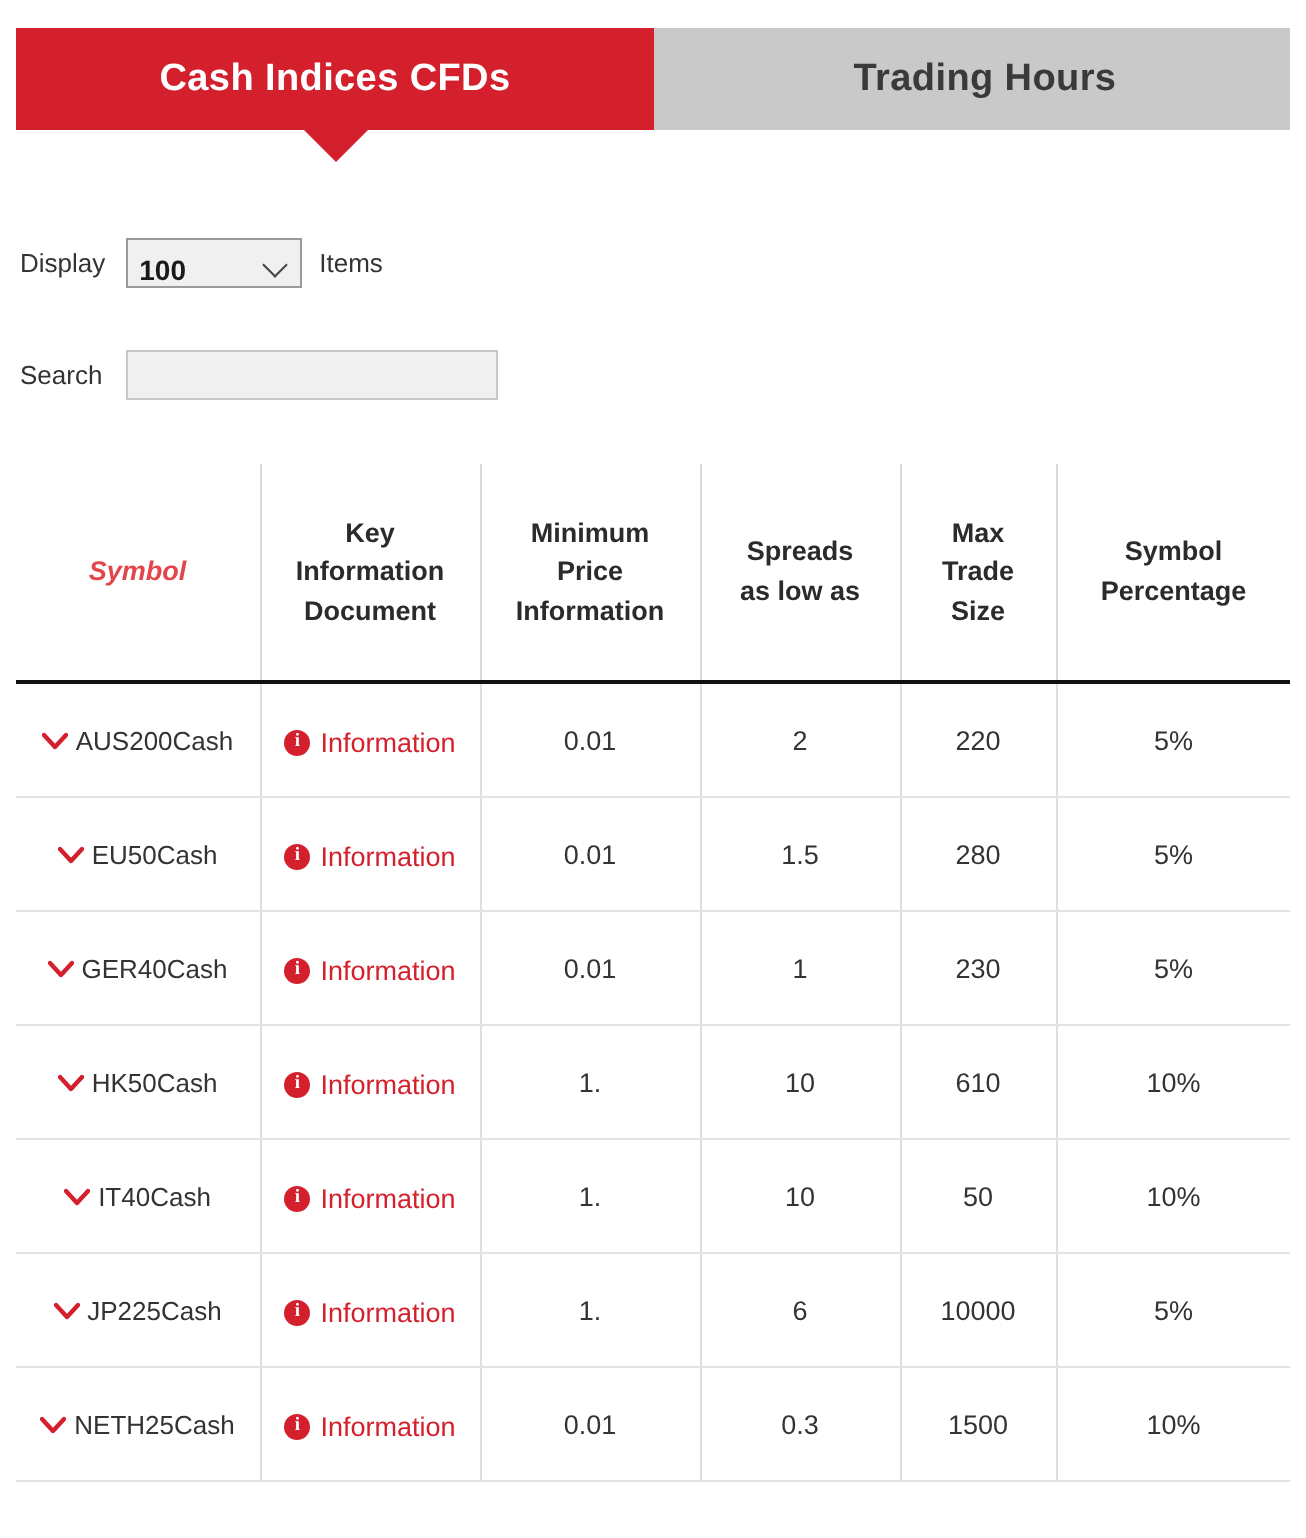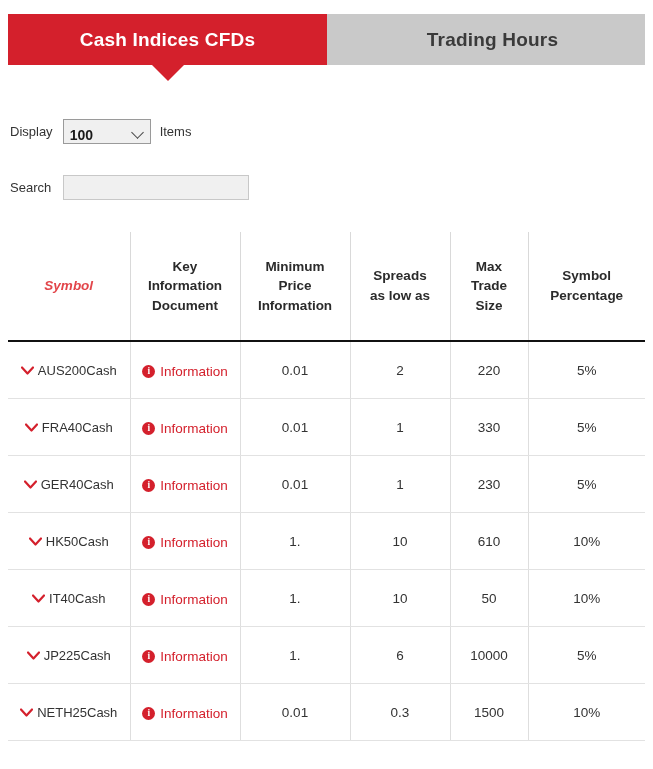--- a/index.html
+++ b/index.html
@@ -283,28 +283,28 @@
               <span>Information</span>
             </span></td>
           <td>0.01</td>
           <td>2</td>
           <td>220</td>
           <td>5%</td>
         </tr>
         <tr>
           <td class="sym-cell"><span class="chev"><svg width="13" height="9" viewBox="0 0 13 9">
                 <path d="M1 1.5 L6.5 7.5 L12 1.5" fill="none" stroke="#d4202c" stroke-width="2.2" stroke-linecap="round" stroke-linejoin="round"></path>
-              </svg></span><span class="sym-text">FRA40Cash</span></td>
+              </svg></span><span class="sym-text">EU50Cash</span></td>
           <td class="kid-cell"><span class="info-link">
               <span class="info-badge">i</span>
               <span>Information</span>
             </span></td>
           <td>0.01</td>
-          <td>1</td>
-          <td>330</td>
+          <td>1.5</td>
+          <td>280</td>
           <td>5%</td>
         </tr>
         <tr>
           <td class="sym-cell"><span class="chev"><svg width="13" height="9" viewBox="0 0 13 9">
                 <path d="M1 1.5 L6.5 7.5 L12 1.5" fill="none" stroke="#d4202c" stroke-width="2.2" stroke-linecap="round" stroke-linejoin="round"></path>
               </svg></span><span class="sym-text">GER40Cash</span></td>
           <td class="kid-cell"><span class="info-link">
               <span class="info-badge">i</span>
               <span>Information</span>
             </span></td>

